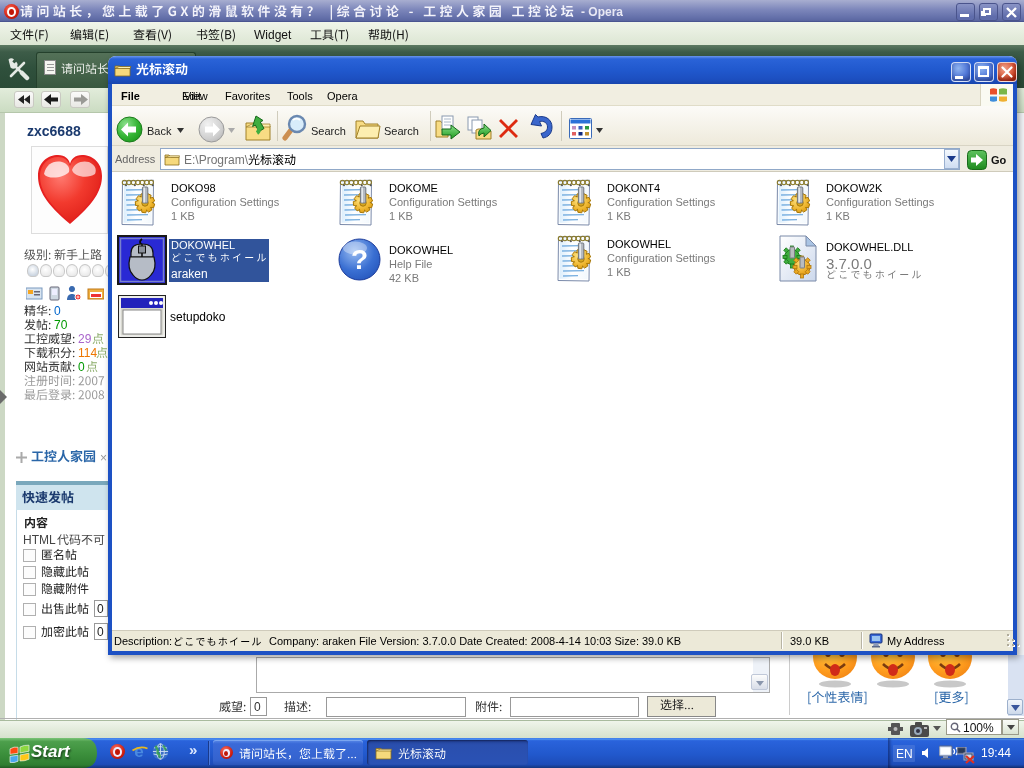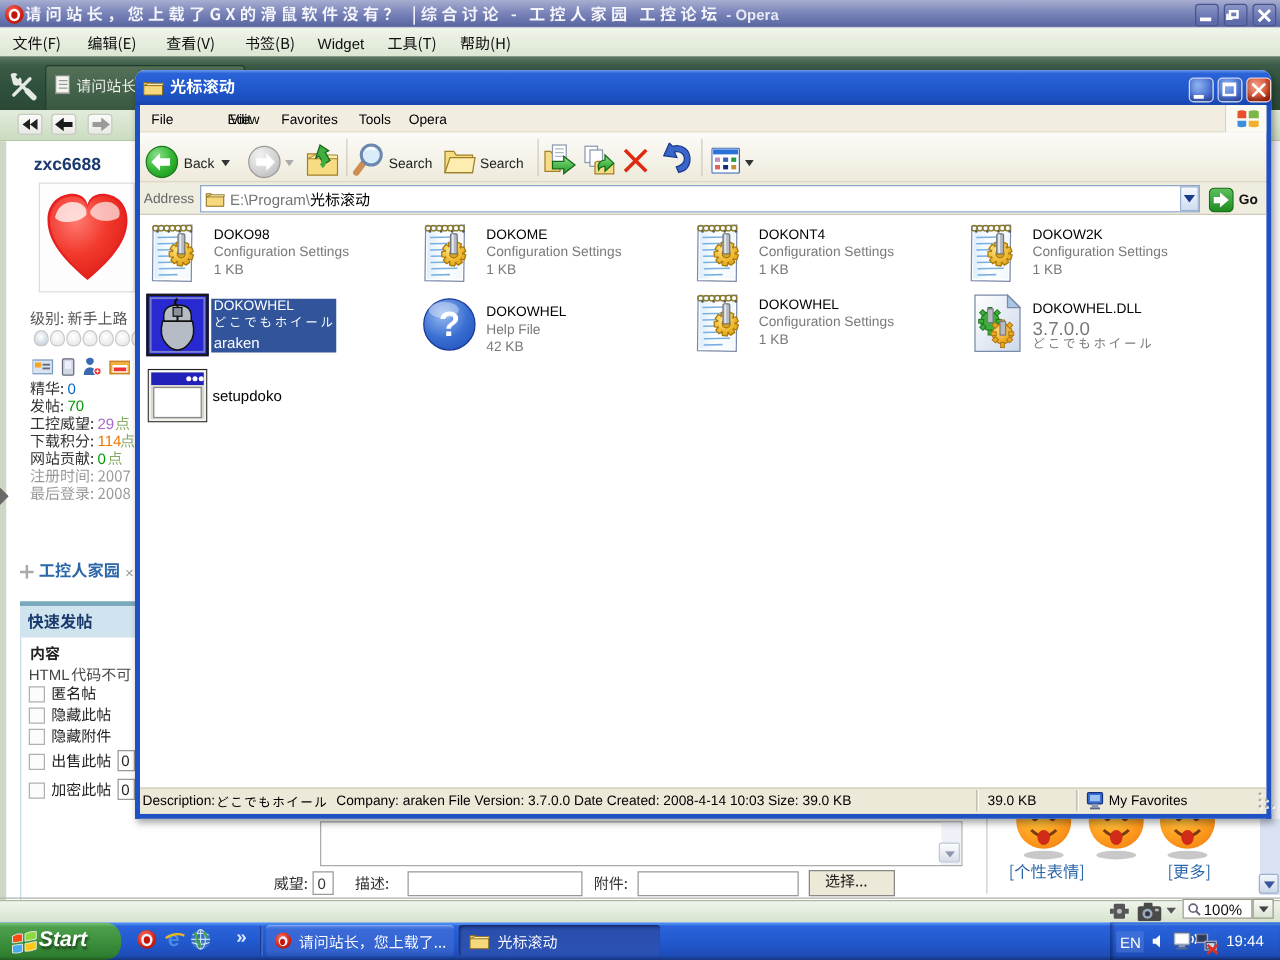--- a/index.html
+++ b/index.html
@@ -539,21 +539,21 @@
   </div>
 <div class="" style="position:absolute;left:951px;top:62px;width:20px;height:20px;border-radius:4px;background:radial-gradient(circle at 35% 30%,#8fb4ef,#5077d8 55%,#3a5dc0 85%);border:1px solid rgba(255,255,255,0.75);box-shadow:inset 0 -3px 4px rgba(0,0,20,0.25)"></div>
 <div class="" style="position:absolute;left:955px;top:76px;width:8px;height:3px;background:#fff"></div>
 <div class="" style="position:absolute;left:974px;top:62px;width:20px;height:20px;border-radius:4px;background:radial-gradient(circle at 35% 30%,#8fb4ef,#5077d8 55%,#3a5dc0 85%);border:1px solid rgba(255,255,255,0.75);box-shadow:inset 0 -3px 4px rgba(0,0,20,0.25)"></div>
 <div class="" style="position:absolute;left:978px;top:66px;width:11px;height:11px;border:2px solid #fff;border-top-width:3px"></div>
 <div class="" style="position:absolute;left:997px;top:62px;width:20px;height:20px;border-radius:4px;background:radial-gradient(circle at 35% 30%,#f0a088,#dd6547 45%,#bc3013 75%,#a02508);border:1px solid rgba(255,255,255,0.75);box-shadow:inset 0 -3px 4px rgba(0,0,20,0.25)"></div>
 <svg style="position:absolute;left:1001px;top:66px" width="12" height="12" viewBox="0 0 12 12">
     <path d="M1.5 1.5 L10.5 10.5 M10.5 1.5 L1.5 10.5" stroke="#fff" stroke-width="2.2" stroke-linecap="round"></path>
   </svg>
 <div class="" style="position:absolute;left:112px;top:84px;width:901px;height:22px;background:#f1eee1;border-bottom:1px solid #e0dcc8"></div>
-<div class="" style="position:absolute;left:121px;top:90px;font-size:11px;color:#000;font-weight:normal;white-space:nowrap;text-align:center;">File</div>
+<div class="" style="position:absolute;left:121px;top:90px;font-size:11px;color:#000;font-weight:bold;white-space:nowrap;text-align:center;">File</div>
 <div class="" style="position:absolute;left:154px;top:90px;font-size:11px;color:#000;font-weight:normal;white-space:nowrap;margin-left:28px;">Edit</div>
 <div class="" style="position:absolute;left:184px;top:90px;font-size:11px;color:#000;font-weight:normal;white-space:nowrap;">View</div>
 <div class="" style="position:absolute;left:225px;top:90px;font-size:11px;color:#000;font-weight:normal;white-space:nowrap;">Favorites</div>
 <div class="" style="position:absolute;left:287px;top:90px;font-size:11px;color:#000;font-weight:normal;white-space:nowrap;">Tools</div>
 <div class="" style="position:absolute;left:327px;top:90px;font-size:11px;color:#000;font-weight:normal;white-space:nowrap;">Opera</div>
 <div class="" style="position:absolute;left:980px;top:84px;width:1px;height:22px;background:#d8d4c0"></div>
 <div class="" style="position:absolute;left:981px;top:84px;width:32px;height:22px;background:#fafaf2"></div>
 <svg style="position:absolute;left:989px;top:86px" width="19" height="18" viewBox="0 0 19 18">
 <path d="M1 3 Q4 1.5 8 3 L8 8.5 L1 8.5 Z" fill="#e8502a"></path>
 <path d="M10 3 Q14 1.5 18 3 L18 8.5 L10 8.5 Z" fill="#7ab648"></path>
@@ -1044,21 +1044,21 @@
 <div class="" style="position:absolute;left:269px;top:635px;font-size:11px;color:#000;font-weight:normal;white-space:nowrap;">Company: araken File Version: 3.7.0.0 Date Created: 2008-4-14 10:03 Size: 39.0 KB</div>
 <div class="" style="position:absolute;left:781px;top:632px;width:1px;height:17px;background:#b8b4a4;box-shadow:1px 0 0 #fff"></div>
 <div class="" style="position:absolute;left:790px;top:635px;font-size:11px;color:#000;font-weight:normal;white-space:nowrap;">39.0 KB</div>
 <div class="" style="position:absolute;left:861px;top:632px;width:1px;height:17px;background:#b8b4a4;box-shadow:1px 0 0 #fff"></div>
 <svg style="position:absolute;left:868px;top:633px" width="16" height="16" viewBox="0 0 16 16">
 <rect x="2" y="1" width="12" height="9" rx="1" fill="#3a6ad8" stroke="#16307a"></rect>
 <rect x="4" y="3" width="8" height="5" fill="#9ac4f0"></rect>
 <path d="M6 10 L10 10 L11 13 L5 13 Z" fill="#8a98b8"></path>
     <rect x="4" y="13" width="8" height="1.5" fill="#5a6888"></rect>
 </svg>
-<div class="" style="position:absolute;left:887px;top:635px;font-size:11px;color:#000;font-weight:normal;white-space:nowrap;">My Favorites</div>
+<div class="" style="position:absolute;left:887px;top:635px;font-size:11px;color:#000;font-weight:normal;white-space:nowrap;">My Address</div>
 <div style="position:absolute;left:1007px;top:644px;width:2px;height:2px;background:#b0ac9c;box-shadow:1px 1px 0 #fff"></div>
 <div style="position:absolute;left:1007px;top:639px;width:2px;height:2px;background:#b0ac9c;box-shadow:1px 1px 0 #fff"></div>
 <div style="position:absolute;left:1012px;top:644px;width:2px;height:2px;background:#b0ac9c;box-shadow:1px 1px 0 #fff"></div>
 <div style="position:absolute;left:1007px;top:634px;width:2px;height:2px;background:#b0ac9c;box-shadow:1px 1px 0 #fff"></div>
 <div style="position:absolute;left:1012px;top:639px;width:2px;height:2px;background:#b0ac9c;box-shadow:1px 1px 0 #fff"></div>
 <div style="position:absolute;left:1017px;top:644px;width:2px;height:2px;background:#b0ac9c;box-shadow:1px 1px 0 #fff"></div>
 <div class="" style="position:absolute;left:0;top:738px;width:1024px;height:30px;background:linear-gradient(180deg,#3a77e8 0%,#4f93f2 4%,#2a63dc 9%,#2158cc 55%,#1e4cb8 88%,#15367e 100%)"></div>
 <svg style="position:absolute;left:0;top:738px" width="98" height="30" viewBox="0 0 98 30">
 <defs>
       <linearGradient id="stg" x1="0" y1="0" x2="0" y2="1">

